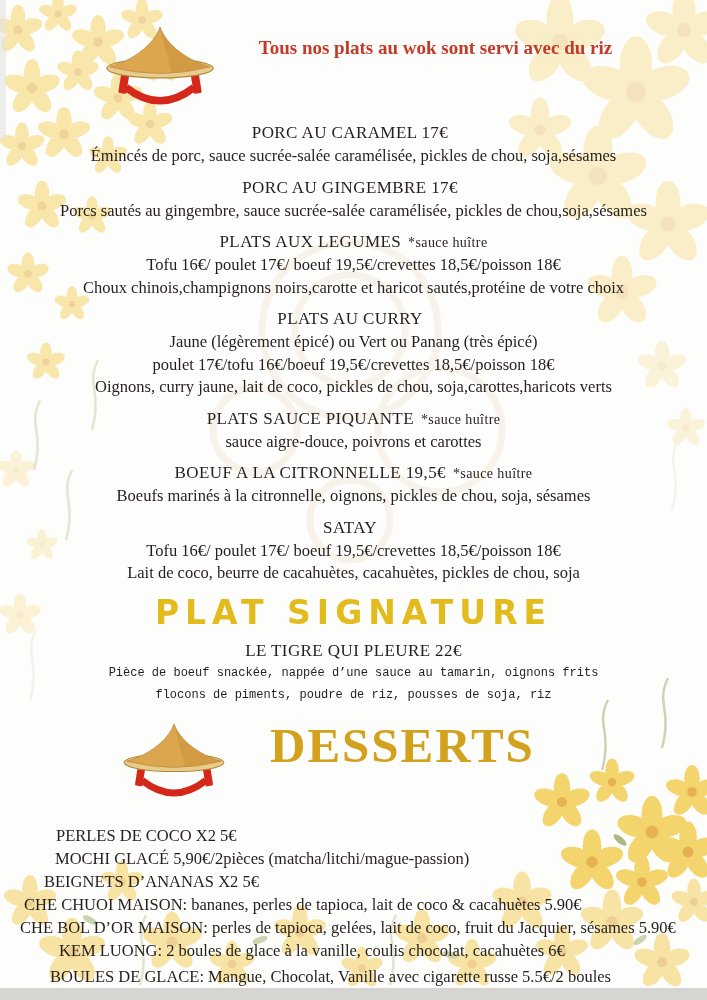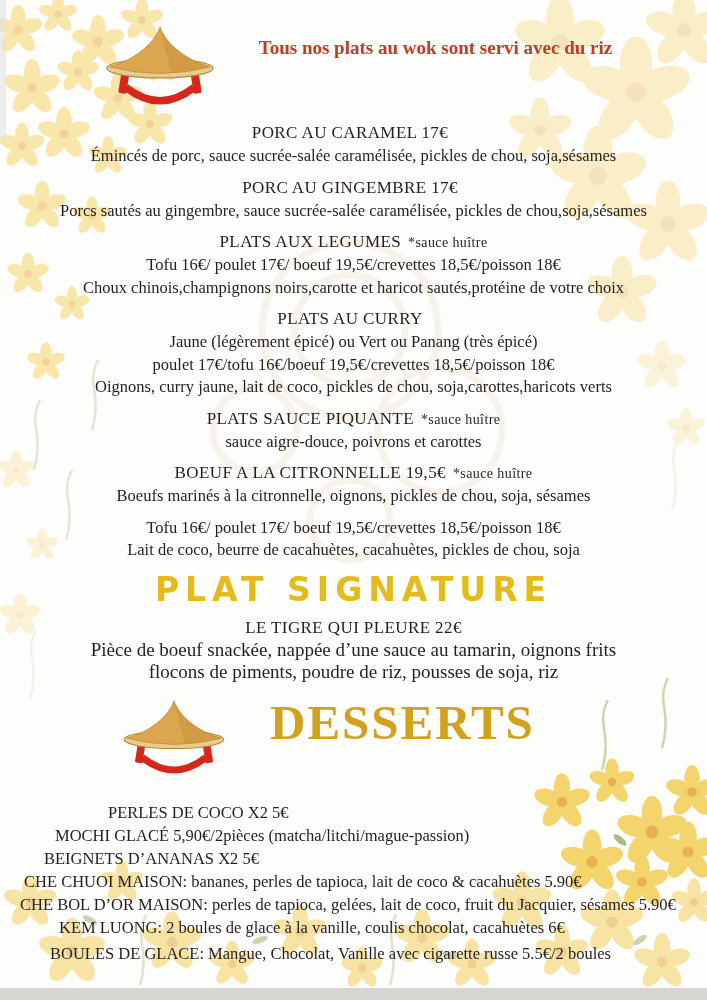--- a/index.html
+++ b/index.html
@@ -37,21 +37,21 @@
   .item-line{ font-size:16.5px; line-height:22.5px;}
 
   
   .signature{ text-align:center; }
   .signature-title{
     font-family:"DejaVu Sans", sans-serif;
     font-size:33px;font-weight:bold;letter-spacing:6px;
     color:#e4bb1c;line-height:38px;
   }
   .signature-name{ font-size:17px;letter-spacing:.4px;margin-top:8px;line-height:22px;}
-  .signature-line{ font-size:19px;line-height:22.5px;}
+  .signature-line{ font-size:12px;line-height:22.5px;font-family:Liberation Mono, monospace;}
 
   
   .desserts-header{
     display:flex;align-items:flex-start;
     margin:14px 0 14px 104px;height:92px;
   }
   .hat-wrap-2{width:140px;height:90px;flex:0 0 auto;}
   .desserts-title{
     font-size:49px;font-weight:bold;letter-spacing:2px;
     color:#d2a11e;margin-left:26px;line-height:50px;
@@ -221,20 +221,21 @@
         <div class="item-title"><span>PLATS SAUCE PIQUANTE</span><span class="note">*sauce huître</span></div>
         <div class="item-line">sauce aigre-douce, poivrons et carottes</div>
       </div>
 
       <div class="item">
         <div class="item-title"><span>BOEUF A LA CITRONNELLE 19,5€</span><span class="note">*sauce huître</span></div>
         <div class="item-line">Boeufs marinés à la citronnelle, oignons, pickles de chou, soja, sésames</div>
       </div>
 
       <div class="item">
+        <div class="item-title"><span>SATAY</span><span class="note"></span></div>
         <div class="item-line">Tofu 16€/ poulet 17€/ boeuf 19,5€/crevettes 18,5€/poisson 18€</div>
         <div class="item-line">Lait de coco, beurre de cacahuètes, cacahuètes, pickles de chou, soja</div>
       </div>
 
     </div>
 
     <div class="signature">
       <div class="signature-title">PLAT SIGNATURE</div>
       <div class="signature-name">LE TIGRE QUI PLEURE 22€</div>
       <div class="signature-line">Pièce de boeuf snackée, nappée d’une sauce au tamarin, oignons frits</div>
@@ -247,21 +248,21 @@
         <rect x="143" y="60" width="11" height="34" rx="2" transform="rotate(-9 149 77)" fill="#d5281b"></rect>
         <path d="M54,86 Q100,122 146,86" stroke="#d5281b" stroke-width="10" fill="none"></path>
         <ellipse cx="100" cy="60" rx="72" ry="13" fill="#e9cb8c" stroke="#b08a3c" stroke-width="1.5"></ellipse>
         <path d="M100,4 C92,28 62,50 32,58 Q100,76 168,58 C138,50 108,28 100,4 Z" fill="#dca64f" stroke="#b8893a" stroke-width="1"></path>
         <path d="M100,4 C108,28 138,50 168,58 Q142,64 116,66 Q106,32 100,4 Z" fill="#c8903b" opacity="0.55"></path>
       </svg>
       <div class="desserts-title">DESSERTS</div>
     </div>
 
     <div class="desserts-list">
-      <div class="dessert-row" style="margin-left:108px">PERLES DE COCO X2 5€</div>
+      <div class="dessert-row" style="margin-left:56px">PERLES DE COCO X2 5€</div>
       <div class="dessert-row" style="margin-left:55px">MOCHI GLACÉ 5,90€/2pièces (matcha/litchi/mague-passion)</div>
       <div class="dessert-row" style="margin-left:44px">BEIGNETS D’ANANAS X2 5€</div>
       <div class="dessert-row" style="margin-left:24px">CHE CHUOI MAISON: bananes, perles de tapioca, lait de coco &amp; cacahuètes 5.90€</div>
       <div class="dessert-row" style="margin-left:20px">CHE BOL D’OR MAISON: perles de tapioca, gelées, lait de coco, fruit du Jacquier, sésames 5.90€</div>
       <div class="dessert-row" style="margin-left:59px">KEM LUONG: 2 boules de glace à la vanille, coulis chocolat, cacahuètes 6€</div>
       <div class="dessert-row" style="margin-left:50px;margin-top:8px">BOULES DE GLACE: Mangue, Chocolat, Vanille avec cigarette russe 5.5€/2 boules</div>
 
     </div>
 
   </div>

